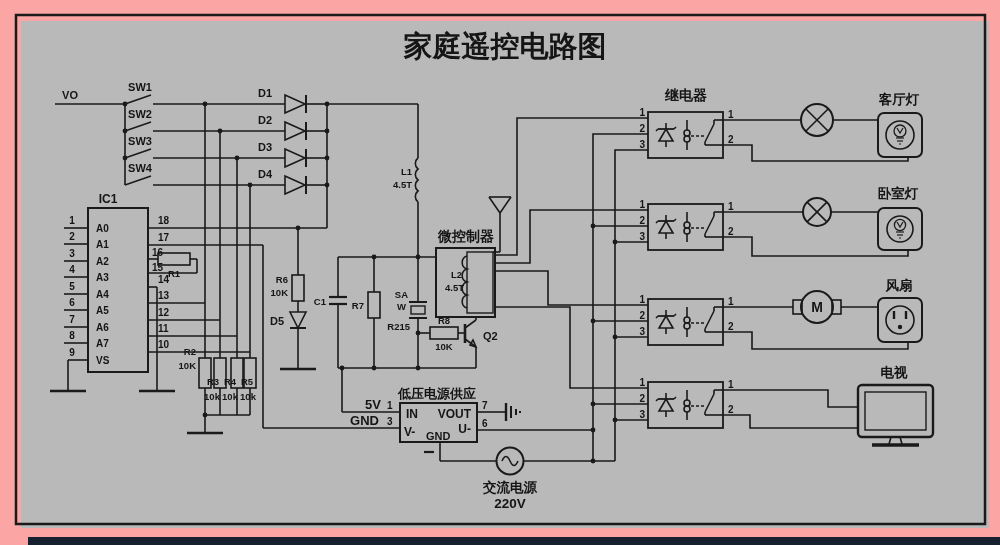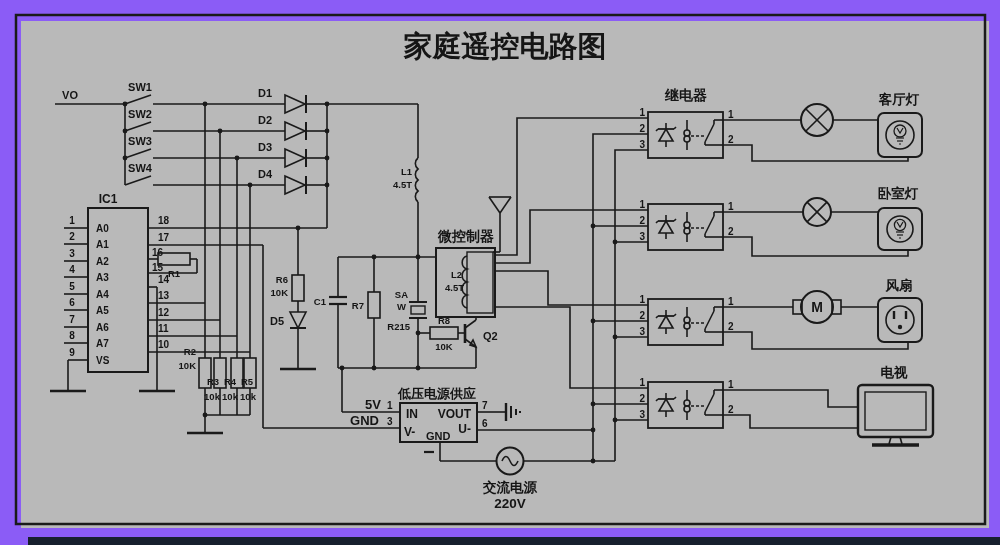--- a/index.html
+++ b/index.html
@@ -1,16 +1,16 @@
 <!DOCTYPE html>
 <html><head>
 <meta charset="utf-8">
 <style>
   html,body{margin:0;padding:0;background:#ffffff;}
-  .stage{position:relative;width:1000px;height:545px;background:#8b5cf6;overflow:hidden;}
+  .stage{position:relative;width:1000px;height:545px;background:#fca5a5;overflow:hidden;}
   svg{display:block;}
   text{font-family:"Liberation Sans","DejaVu Sans",sans-serif;fill:#151515;}
   .title{font-size:29px;font-weight:bold;}
   .hdr{font-size:14px;font-weight:bold;}
   .lbl{font-size:11px;font-weight:600;}
   .pin{font-size:10px;font-weight:600;}
   .tiny{font-size:9.5px;font-weight:600;}
   .boxtxt{font-size:12px;font-weight:600;}
   line,path,rect.o,circle.o,polyline,polygon{stroke:#1a1a1a;fill:none;}
 </style>

